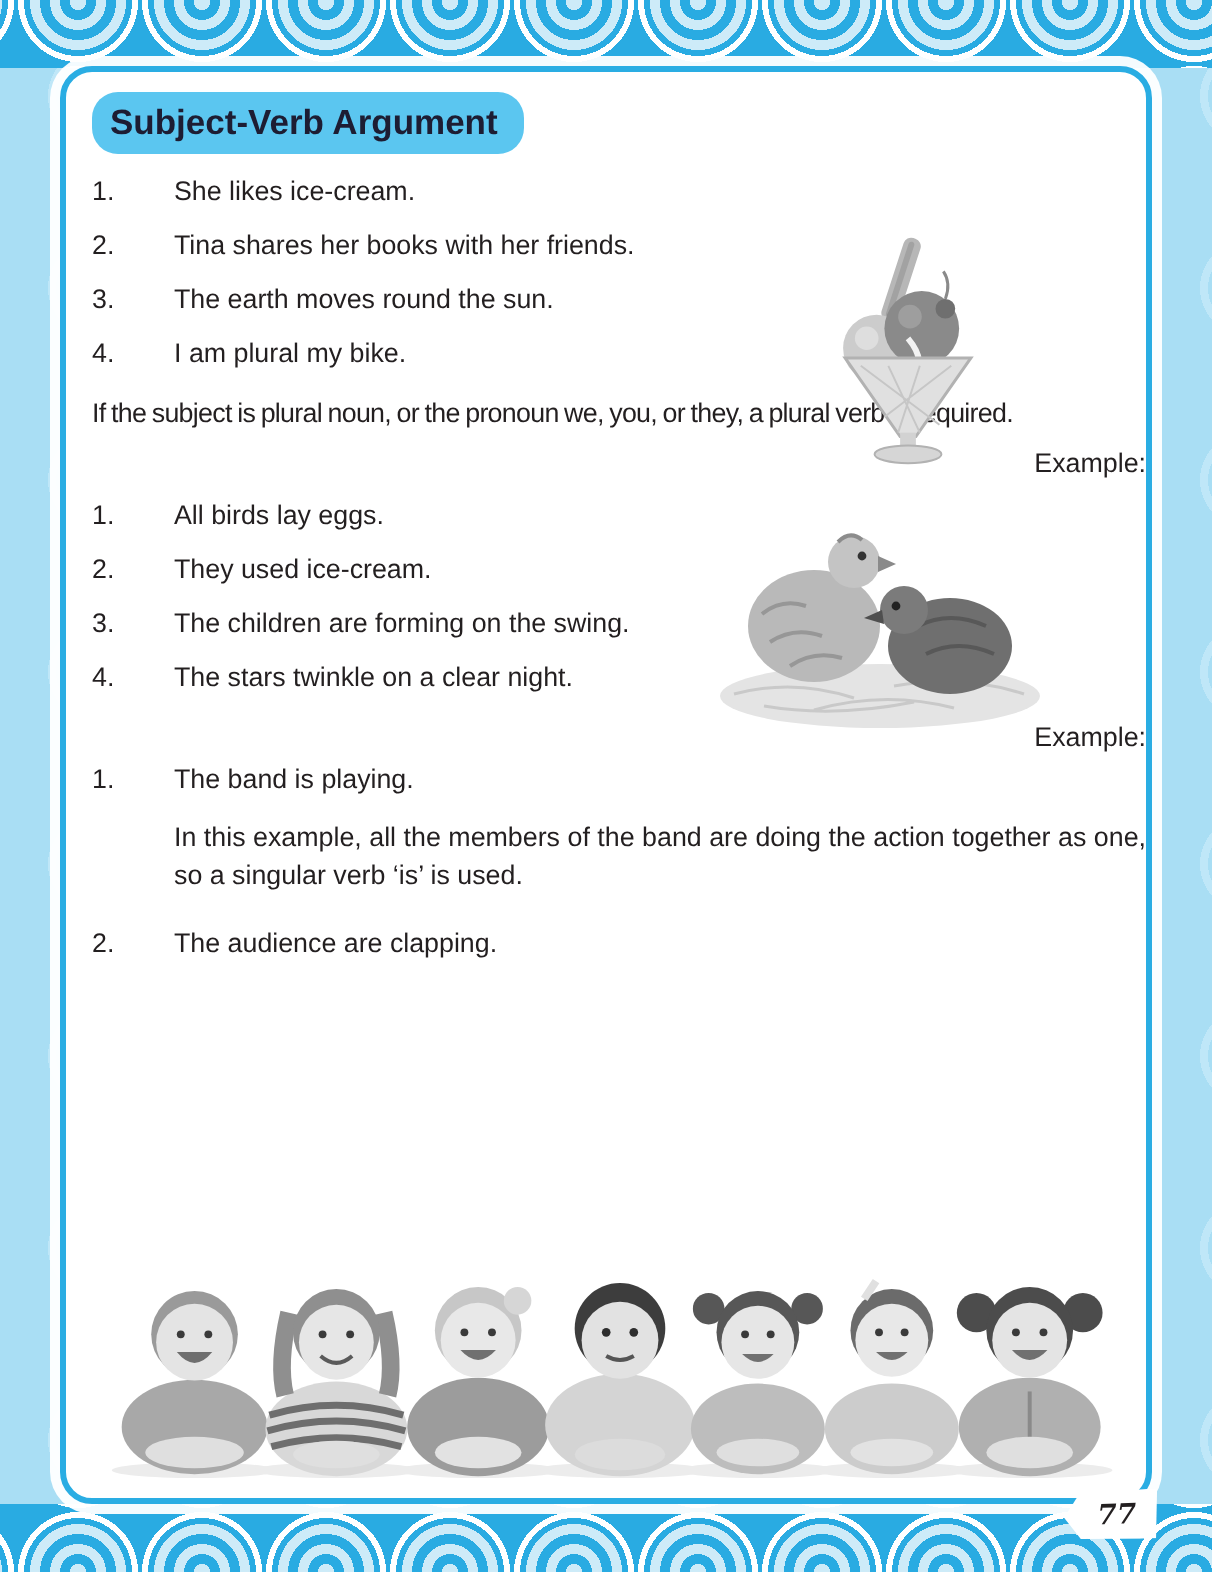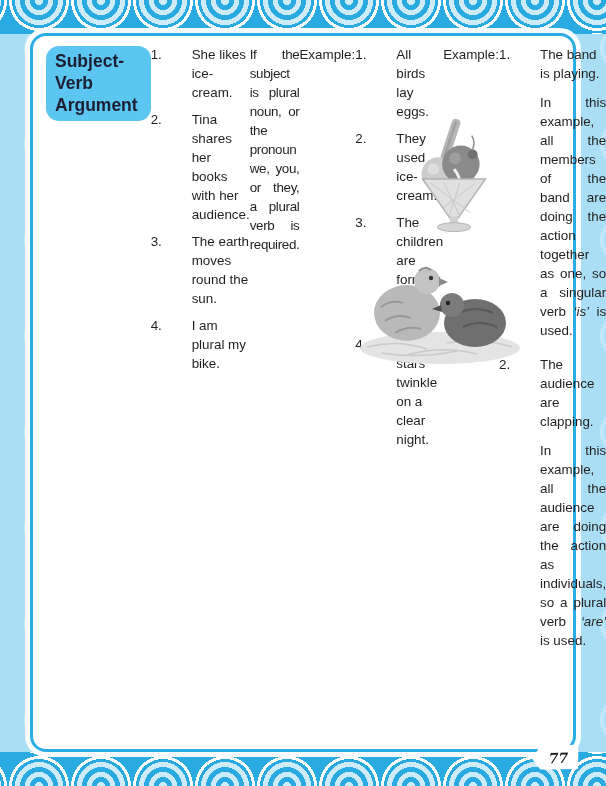--- a/index.html
+++ b/index.html
@@ -22,39 +22,39 @@
   }
   .band-top{ top:0; background-position:8px -30px; }
   .band-bottom{ bottom:0; background-position:8px 3px; }
   .card{
     position:absolute; left:30px; right:30px; top:33px; bottom:34px; z-index:2;
     background:#ffffff;
     border:3px solid #2aade3;
     border-radius:16px;
     box-shadow:0 0 0 5px rgba(255,255,255,.95);
     padding:9px 0 6px 13px;
-    display:flex; flex-direction:row;
+    display:flex; flex-direction:column;
     font-size:13.4px; line-height:19px;
   }
   .pill{
     display:inline-block; align-self:flex-start;
     background:#5bc6f0; color:#1d1d33;
     font-weight:bold; font-size:17.5px; line-height:22px;
     padding:4px 13px 5px 9px; border-radius:13px;
     margin:1px 0 9px 0;
   }
   p.body{ text-align:justify; margin:0 0 9px 0; }
   p.tight{ letter-spacing:-0.35px; word-spacing:-0.6px; margin-bottom:6px; }
   .ex-label{ margin:0 0 7px 0;text-align:right; }
   .list{ margin:0 0 3px 0; }
   .row{ display:flex; margin:0 0 8px 0; }
   .row .num{ flex:0 0 41px; }
   .row .txt{ flex:1; }
   .explain{ padding-left:41px; text-align:justify; margin:10px 0 15px 0; }
-  .explain .it{ font-style:italic; }
+  .explain .it{ }
   .photo-abs{ position:absolute; z-index:3; }
   .photo-icecream{ top:82px; left:362px; width:118px; height:118px; }
   .photo-birds{ top:219px; left:314px; width:183px; height:112px; }
   .photo-children{ margin-top:auto; width:512px; height:130px; align-self:center; }
   .page-badge{
     position:absolute; right:27px; top:745px; z-index:6;
     width:47px; height:25px; background:#ffffff;
     clip-path:polygon(0 52%, 17% 6%, 100% 0, 97% 100%, 17% 96%);
     display:flex; align-items:center; justify-content:center;
     font-family:"DejaVu Serif", serif; font-style:italic; font-weight:bold;
@@ -73,21 +73,21 @@
   <div class="pill">Subject-Verb Argument</div>
 
 
   <div class="list">
     <div class="row">
         <span class="num">1.</span>
         <span class="txt">She likes ice-cream.</span>
       </div>
     <div class="row">
         <span class="num">2.</span>
-        <span class="txt">Tina shares her books with her audience.</span>
+        <span class="txt">Tina shares her books with her friends.</span>
       </div>
     <div class="row">
         <span class="num">3.</span>
         <span class="txt">The earth moves round the sun.</span>
       </div>
     <div class="row">
         <span class="num">4.</span>
         <span class="txt">I am plural my bike.</span>
       </div>
   </div>
@@ -119,21 +119,20 @@
   <div class="list">
     <div class="row" style="margin-bottom:0">
         <span class="num">1.</span>
         <span class="txt">The band is playing.</span>
       </div>
     <p class="explain"><span>In this example,  all the members of the band are doing the action together as one, so a singular verb </span><span class="it">‘is’</span><span> is used.</span></p>
     <div class="row" style="margin-bottom:0">
         <span class="num">2.</span>
         <span class="txt">The audience are clapping.</span>
       </div>
-    <p class="explain" style="margin-bottom:0"><span>In this example, all the audience are doing the action as individuals, so a plural verb </span><span class="it">‘are’</span><span> is used.</span></p>
   </div>
 
   <svg class="photo-abs photo-icecream" viewBox="0 0 120 120">
     <rect x="52" y="0" width="9" height="44" rx="4" fill="#b7b7b7" transform="rotate(18 56 22)"></rect>
     <rect x="54.5" y="2" width="3" height="40" rx="1.5" fill="#a2a2a2" transform="rotate(18 56 22)"></rect>
     <circle cx="44" cy="57" r="17" fill="#cccccc"></circle>
     <circle cx="39" cy="52" r="6" fill="#dedede"></circle>
     <circle cx="67" cy="47" r="19" fill="#8a8a8a"></circle>
     <circle cx="61" cy="41" r="6" fill="#9e9e9e"></circle>
     <circle cx="79" cy="37" r="5" fill="#6f6f6f"></circle>

